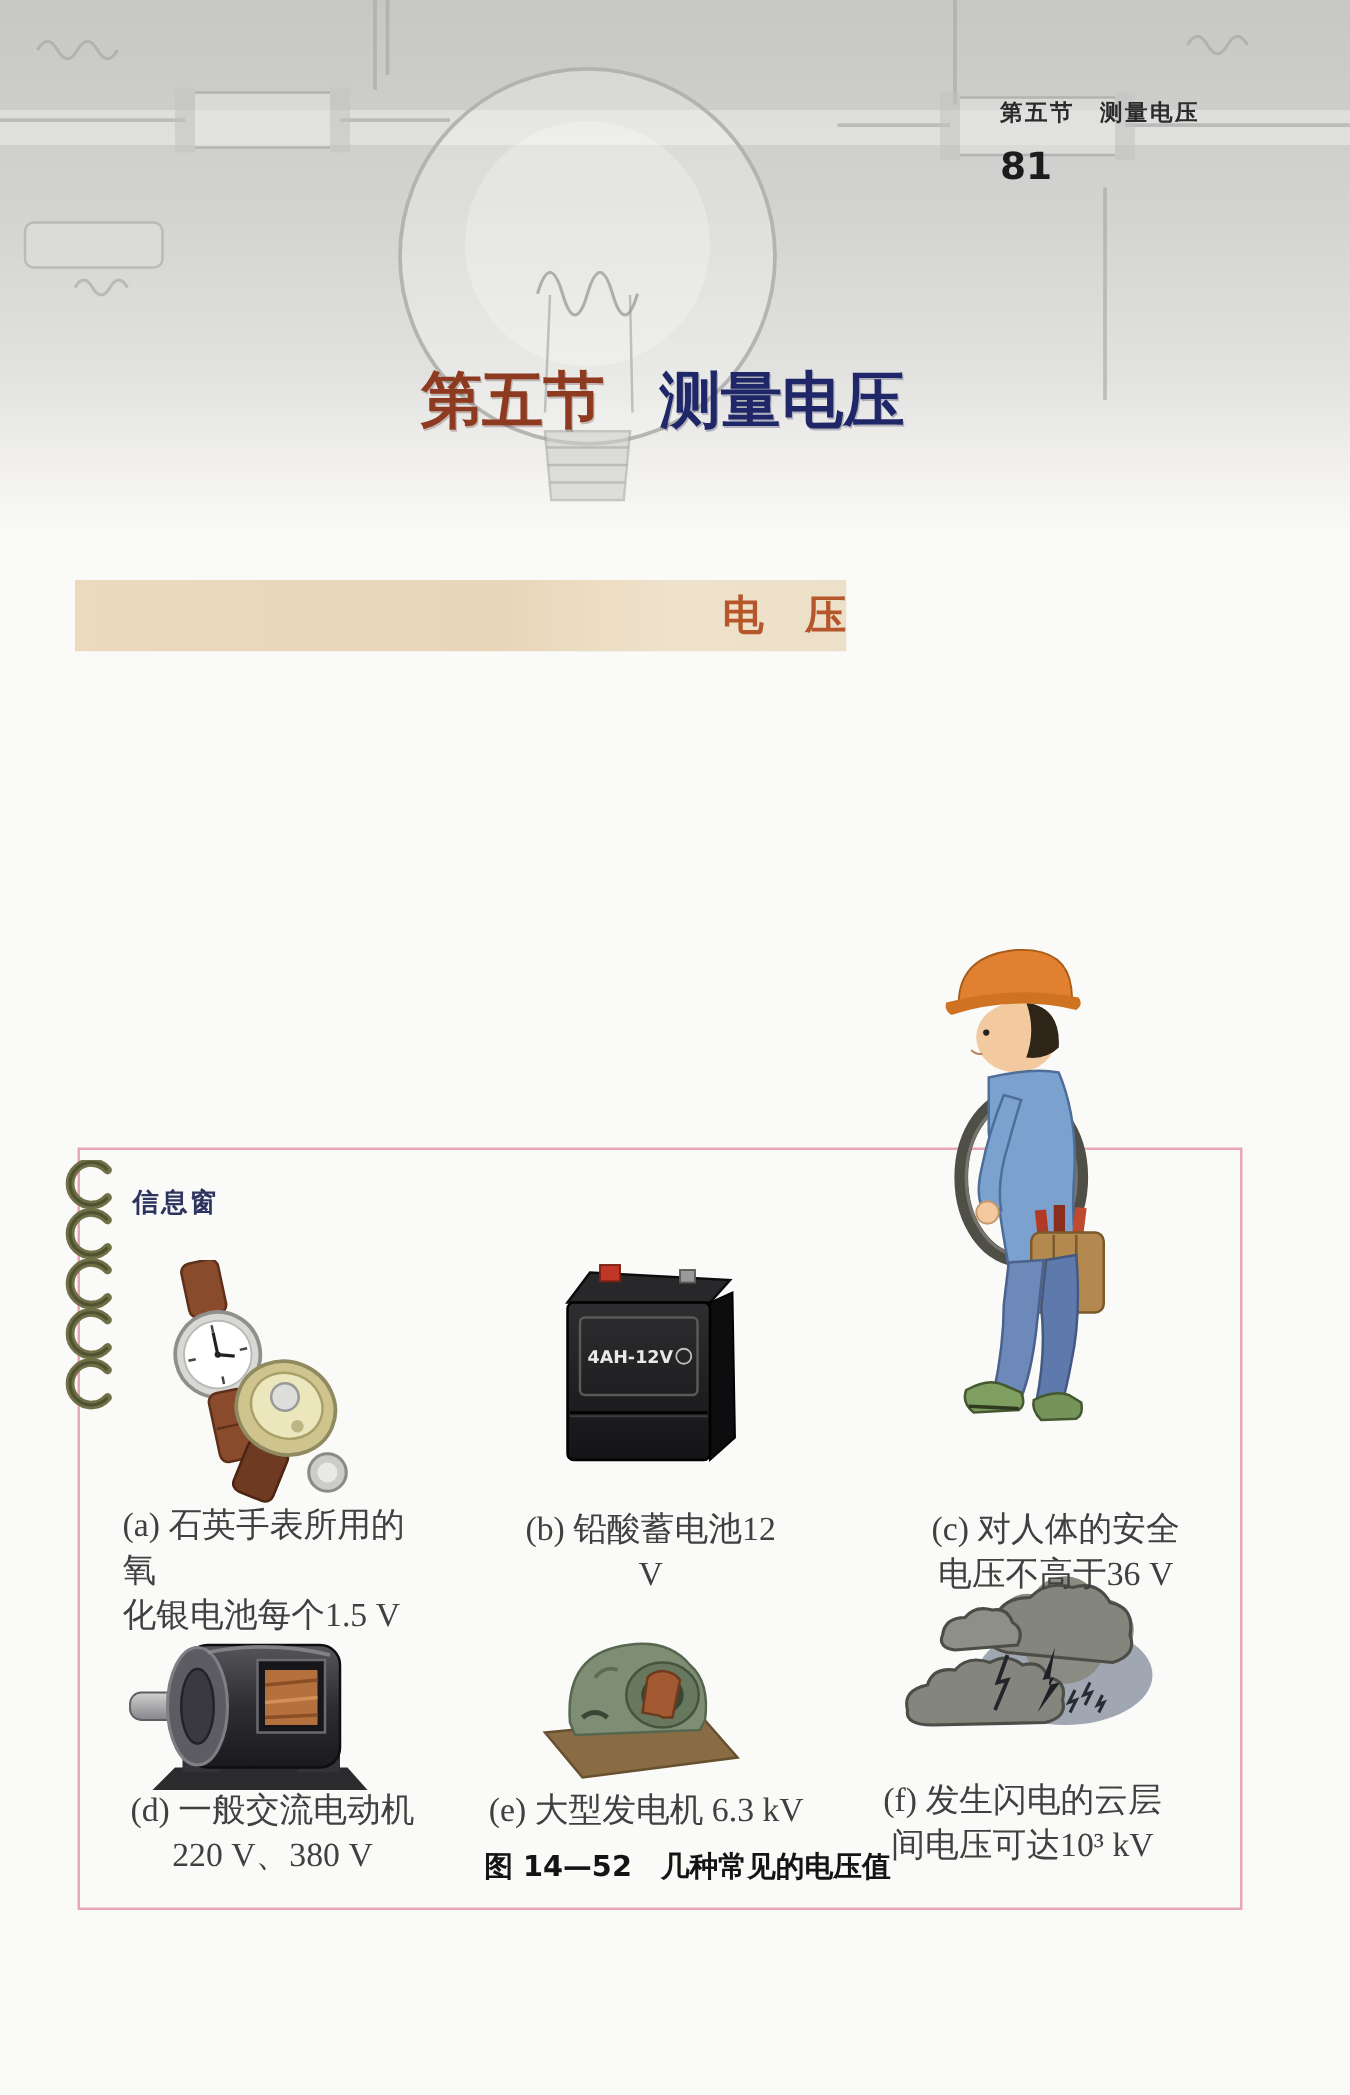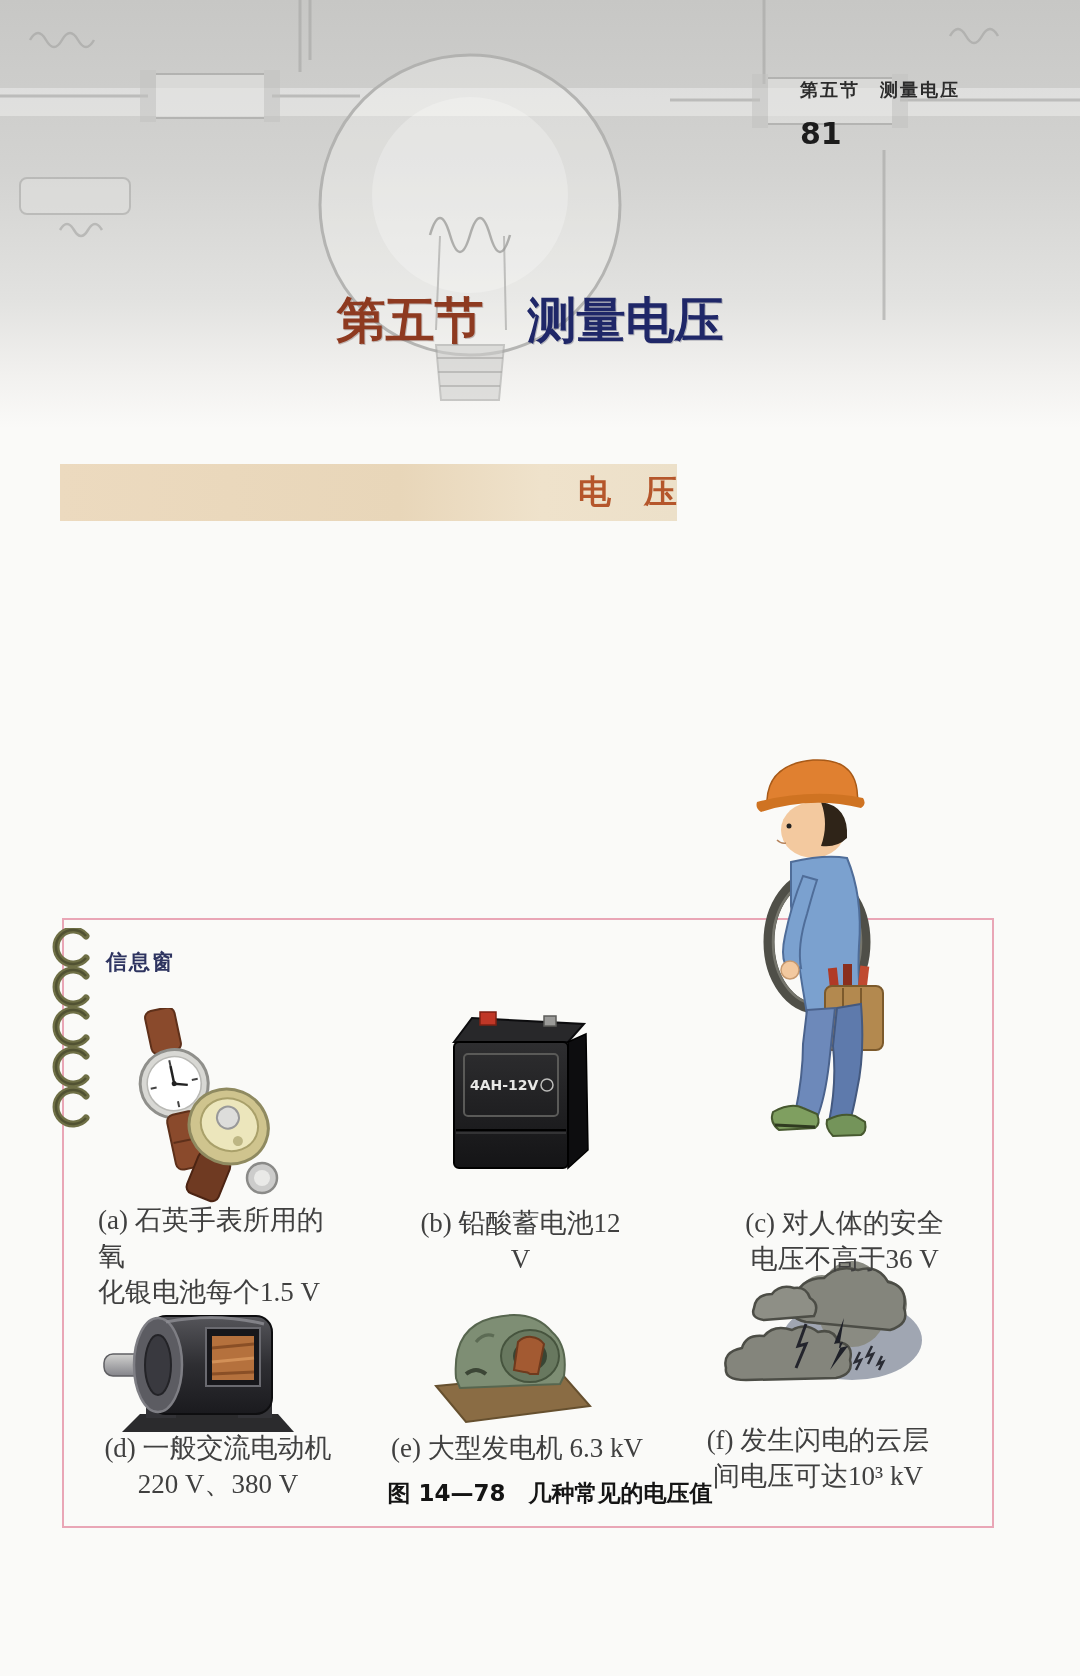--- a/index.html
+++ b/index.html
@@ -273,15 +273,15 @@
   <div id="cap-a" class="cap">(a) 石英手表所用的氧
 化银电池每个1.5 V</div>
   <div id="cap-b" class="cap">(b) 铅酸蓄电池12 V</div>
   <div id="cap-c" class="cap center">(c) 对人体的安全
 电压不高于36 V</div>
   <div id="cap-d" class="cap center">(d) 一般交流电动机
 220 V、380 V</div>
   <div id="cap-e" class="cap center">(e) 大型发电机 6.3 kV</div>
   <div id="cap-f" class="cap center">(f) 发生闪电的云层
 间电压可达10³ kV</div>
-  <div id="fig-caption">图 14—78　几种常见的电压值</div>
+  <div id="fig-caption">图 14—52　几种常见的电压值</div>
 
 </div>
 
 </body></html>

